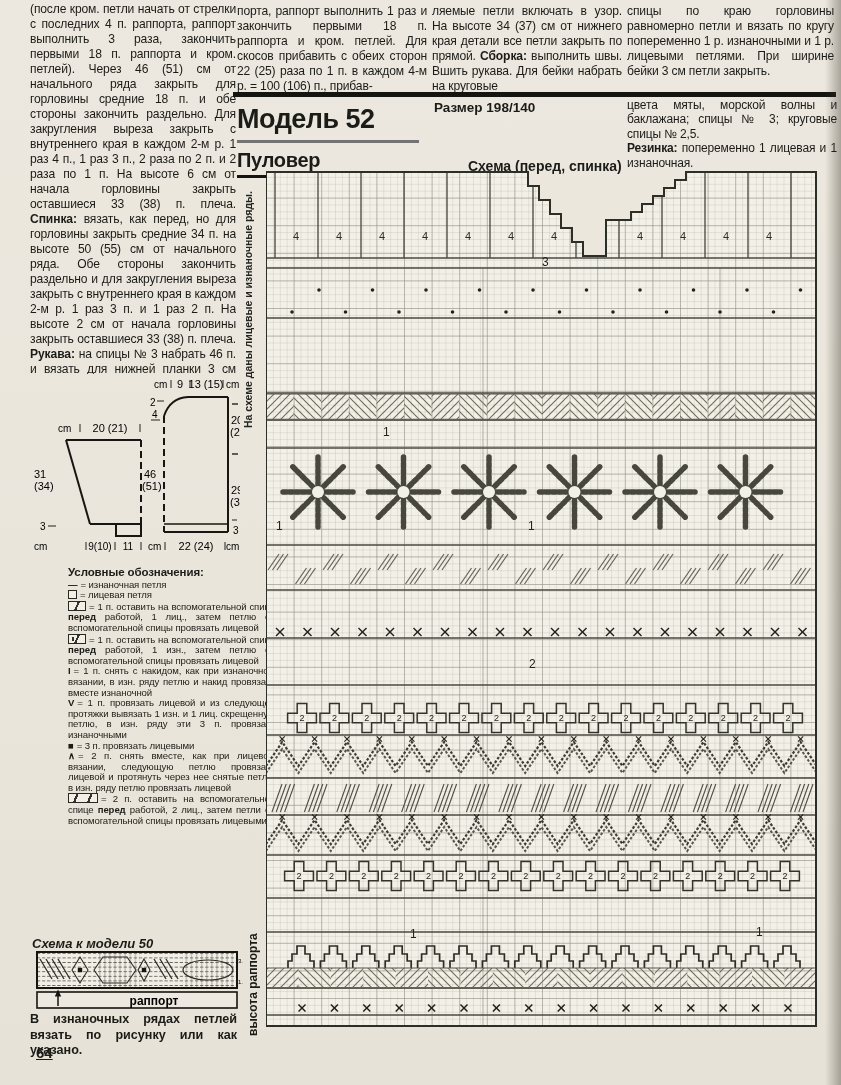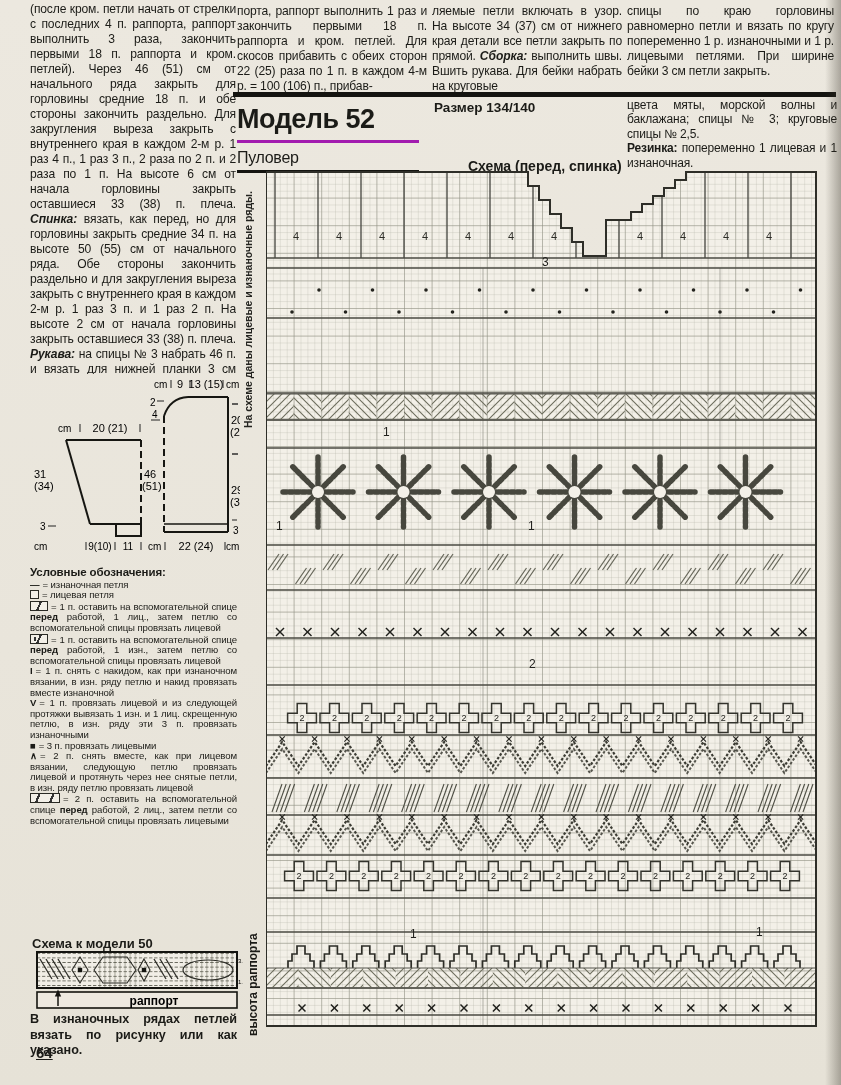--- a/index.html
+++ b/index.html
@@ -3,52 +3,52 @@
 <meta charset="utf-8">
 <style>
   html,body{margin:0;padding:0;}
   body{
     width:841px;height:1085px;position:relative;overflow:hidden;
     background:linear-gradient(180deg,#ece8df 0%,#e9e5db 60%,#e6e2d7 100%);
     font-family:"Liberation Sans",sans-serif;color:#1b1b17;
   }
   .abs{position:absolute;}
   .para{font-size:12.1px;line-height:15px;text-align:justify;letter-spacing:-0.15px;}
-  .para b{letter-spacing:-0.1px;font-style:italic;}
+  .para b{letter-spacing:-0.1px;}
   .rule-thick{background:#141410;height:5px;}
   .title-main{font-size:27px;font-weight:bold;letter-spacing:-0.5px;
-    border-bottom:3px solid #a21caf;padding-bottom:5px;display:inline-block;width:182px;}
-  .title-sub{font-size:16px;font-weight:normal;letter-spacing:-0.3px;
+    border-bottom:3px solid #737373;padding-bottom:5px;display:inline-block;width:182px;}
+  .title-sub{font-size:20px;font-weight:bold;letter-spacing:-0.3px;
     border-bottom:3px solid #141410;padding-bottom:3px;display:inline-block;width:182px;}
   .h-size{font-size:13.5px;font-weight:bold;margin:0 0 4px 0;}
   .small-col{font-size:12px;line-height:14.4px;text-align:justify;letter-spacing:-0.15px;}
   .chart-title{font-size:14px;font-weight:bold;}
   .vlabel{writing-mode:vertical-rl;transform:rotate(180deg);white-space:nowrap;
     font-size:10.5px;font-weight:bold;color:#242420;}
   .vlabel2{writing-mode:vertical-rl;transform:rotate(180deg);white-space:nowrap;
     font-size:12px;font-weight:bold;color:#1b1b17;}
-  .legend{font-size:9.6px;line-height:10.6px;text-align:justify;letter-spacing:-0.1px;}
+  .legend{font-size:9.6px;line-height:10.6px;text-align:justify;letter-spacing:-0.1px;margin-left:38px;}
   .legend-h{font-size:11.5px;font-weight:bold;margin-bottom:2px;}
   .legend-item{margin:0;}
   .sym{display:inline-block;vertical-align:-1px;margin-right:3px;}
   .sym-sq{width:7px;height:7px;border:1px solid #2a2a24;background:#f2efe7;}
   .sym-blk,.sym-dash,.sym-txt{font-weight:bold;vertical-align:0;}
   .sym-c2f,.sym-c2b,.sym-c2e{width:16px;height:8px;border:1px solid #2a2a24;background-color:#f2efe7;}
   .sym-c2f{background-image:linear-gradient(115deg,transparent 44%,#333 44%,#333 56%,transparent 56%);}
   .sym-c2b{background-image:linear-gradient(65deg,transparent 44%,#333 44%,#333 56%,transparent 56%);}
   .sym-c2e{background-image:linear-gradient(180deg,transparent 20%,#333 20%,#333 80%,transparent 80%),
            linear-gradient(115deg,transparent 44%,#333 44%,#333 56%,transparent 56%);
            background-size:2px 100%,100% 100%;background-position:3px 0,0 0;background-repeat:no-repeat;}
   .sym-c4b,.sym-c4f{width:28px;height:8px;border:1px solid #2a2a24;background-color:#f2efe7;
            background-size:50% 100%;background-position:0 0,100% 0;background-repeat:no-repeat;}
   .sym-c4b{background-image:linear-gradient(70deg,transparent 42%,#333 42%,#333 56%,transparent 56%),
            linear-gradient(70deg,transparent 42%,#333 42%,#333 56%,transparent 56%);}
   .sym-c4f{background-image:linear-gradient(110deg,transparent 42%,#333 42%,#333 56%,transparent 56%),
            linear-gradient(110deg,transparent 42%,#333 42%,#333 56%,transparent 56%);}
-  .model50-h{font-size:13px;font-weight:bold;}
+  .model50-h{font-size:13px;font-weight:bold;font-style:italic;}
   .note{font-size:12.6px;line-height:15.5px;font-weight:bold;text-align:justify;}
   .pagenum{font-size:15px;font-weight:bold;}
   svg{font-family:inherit;display:block;}
   .edge-shadow{right:0;top:0;width:16px;height:1085px;
     background:linear-gradient(to right,rgba(60,55,45,0) 0%,rgba(60,55,45,0.38) 100%);}
 </style>
 </head>
 <body>
 
 <div class="abs para" style="left:30px;top:2px;width:206px;height:372px;overflow:hidden;">(после кром. петли начать от стрелки с последних 4 п. раппорта, раппорт выполнить 3 раза, закончить первыми 18 п. раппорта и кром. петлей). Через 46 (51) см от начального ряда закрыть для горловины средние 18 п. и обе стороны закончить раздельно. Для закругления выреза закрыть с внутреннего края в каждом 2-м р. 1 раз 4 п., 1 раз 3 п., 2 раза по 2 п. и 2 раза по 1 п. На высоте 6 см от начала горловины закрыть оставшиеся 33 (38) п. плеча. <b>Спинка:</b> вязать, как перед, но для горловины закрыть средние 34 п. на высоте 50 (55) см от начального ряда. Обе стороны закончить раздельно и для закругления выреза закрыть с внутреннего края в каждом 2-м р. 1 раз 3 п. и 1 раз 2 п. На высоте 2 см от начала горловины закрыть оставшиеся 33 (38) п. плеча. <b>Рукава:</b> на спицы № 3 набрать 46 п. и вязать для нижней планки 3 см платочной вязкой, при этом в последнем изнаночном ряду равномерно прибавить 10 п. = 56 п. Перейти на спицы № 3,5 и продолжить работу рельефным узором с "косами", для этого после кром. петли начать от стрелки с последних 4 п. рап-</div>
@@ -176,21 +176,21 @@
 <div class="abs para" style="left:627px;top:4px;width:207px;height:88px;overflow:hidden;">спицы по краю горловины равномерно петли и вязать по кругу попеременно 1 р. изнаночными и 1 р. лицевыми петлями. При ширине бейки 3 см петли закрыть.</div>
 
 <div class="abs rule-thick" style="left:233px;top:92px;width:603px;"></div>
 
 <div class="abs" style="left:237px;top:104px;">
   <span class="title-main">Модель 52</span><br>
   <span class="title-sub" style="margin-top:6px;">Пуловер</span>
 </div>
 
 <div class="abs" style="left:434px;top:100px;width:192px;">
-  <div class="h-size">Размер 134/140</div>
+  <div class="h-size">Размер 198/140</div>
 </div>
 
 <div class="abs small-col" style="left:627px;top:98px;width:210px;">
   <div>цвета мяты, морской волны и баклажана; спицы № 3; круговые спицы № 2,5.</div>
   <div><b>Резинка:</b> попеременно 1 лицевая и 1 изнаночная.</div>
 </div>
 
 <div class="abs chart-title" style="left:468px;top:158px;">Схема (перед, спинка)</div>
 
 <div class="abs vlabel" style="left:242px;top:172px;height:256px;">На схеме даны лицевые и изнаночные ряды.</div>

